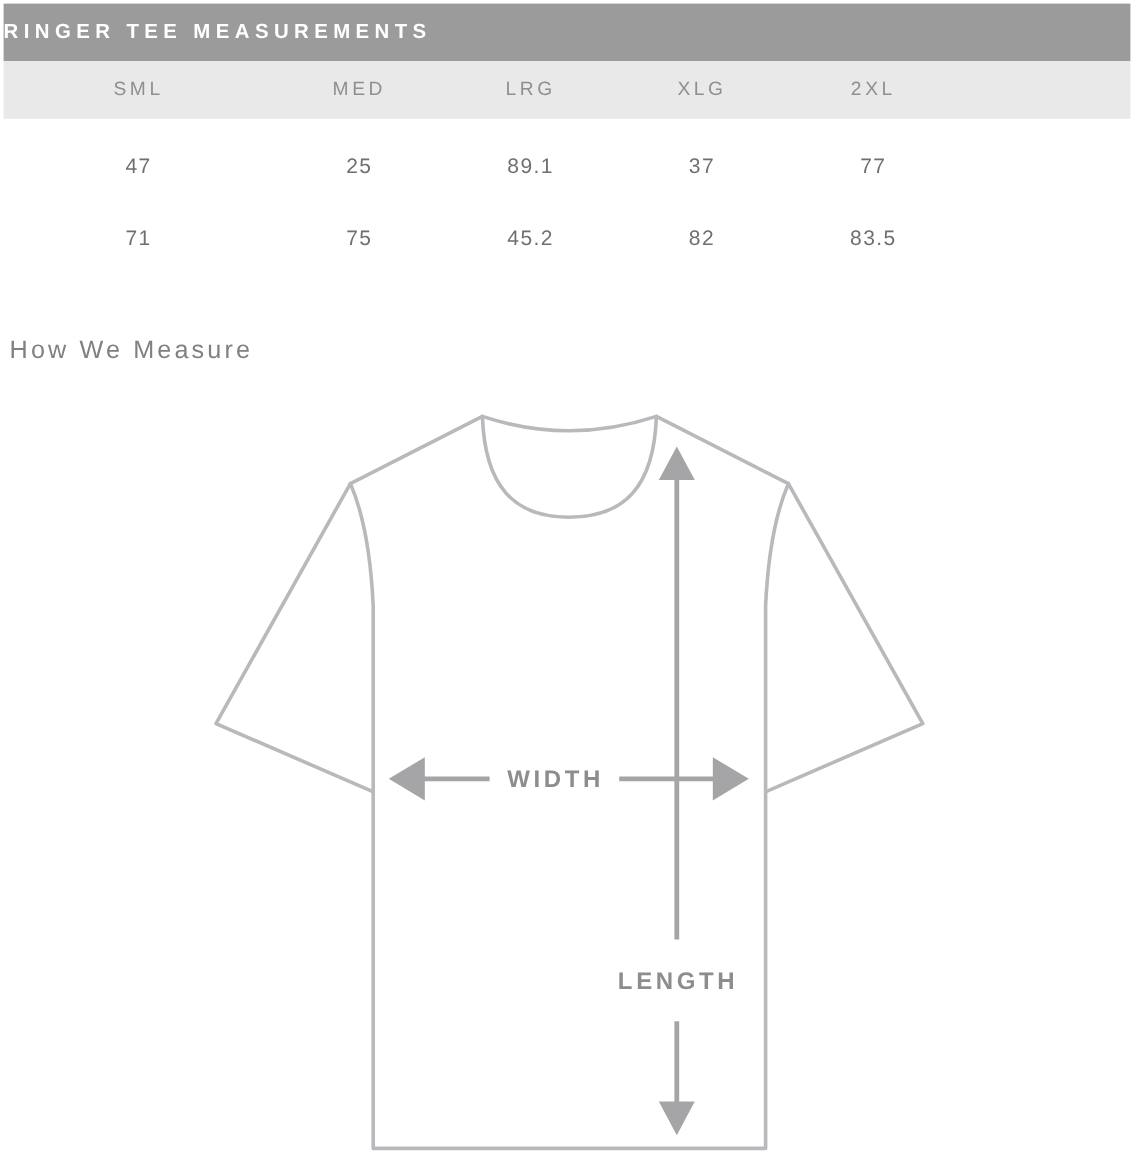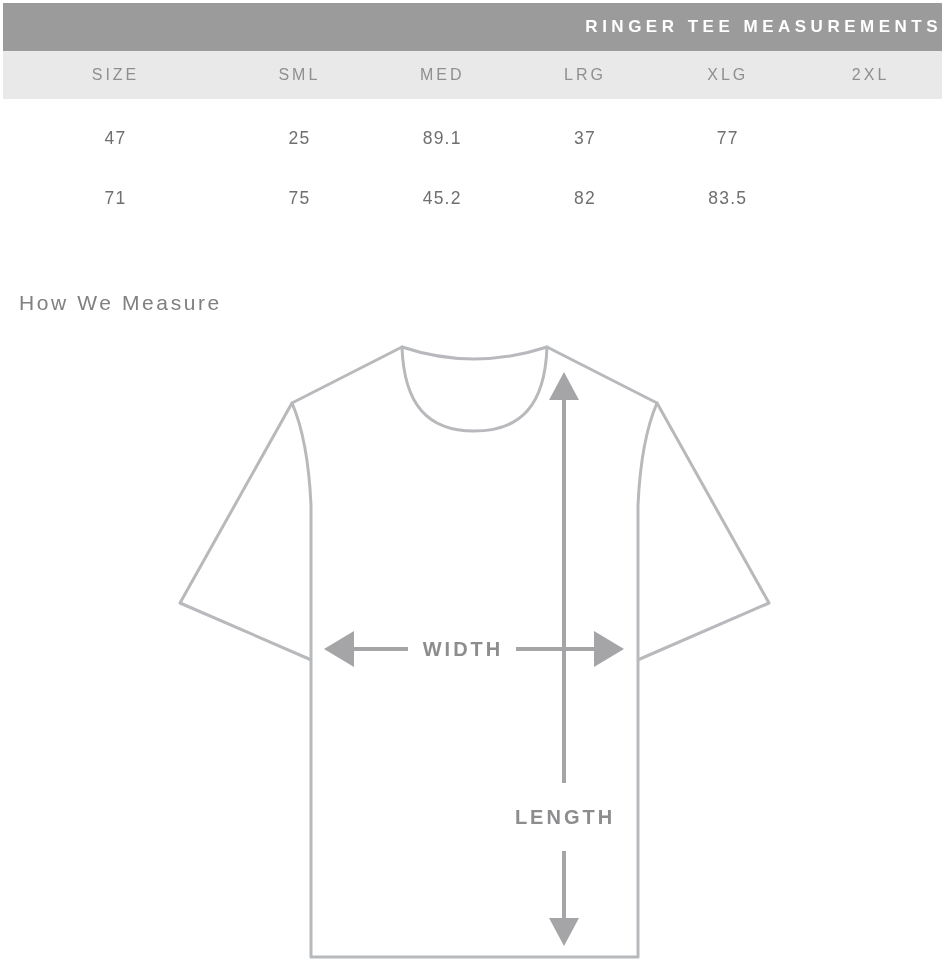--- a/index.html
+++ b/index.html
@@ -1,21 +1,21 @@
 <!DOCTYPE html>
 <html><head>
 <meta charset="utf-8">
 <style>
   html, body { margin: 0; padding: 0; background: #ffffff; }
   body { font-family: "Liberation Sans", sans-serif; }
   .page { position: relative; width: 948px; height: 973px; background: #ffffff; overflow: hidden; }
 
   .title-bar {
     position: absolute; left: 3px; top: 3px; width: 939px; height: 48px;
-    display: flex; align-items: center; justify-content: flex-end;
+    display: flex; align-items: center; justify-content: flex-start;
   }
   .title-bar span {
     color: #ffffff; font-size: 17px; font-weight: bold; letter-spacing: 4.5px;
   }
 
   .header-row {
     position: absolute; left: 3px; top: 51px; width: 939px; height: 48px;
     display: grid; grid-template-columns: 225px repeat(5, 1fr); align-items: center;
   }
   .header-row .cell {
@@ -25,41 +25,40 @@
   .data-rows { position: absolute; left: 3px; top: 108px; width: 939px; }
   .data-row {
     display: grid; grid-template-columns: 225px repeat(5, 1fr);
     height: 60px; align-items: center;
   }
   .data-row .cell {
     text-align: center; font-size: 17.5px; letter-spacing: 1.2px;
   }
 
   .section-heading {
-    position: absolute; left: 8px; top: 280px; margin: 11px;
+    position: absolute; left: 8px; top: 280px; margin: 0;
     font-size: 21px; font-weight: normal; letter-spacing: 2.6px;
   }
 
   .diagram-svg { position: absolute; left: 0; top: 0; }
   .measure-label {
     font-family: "Liberation Sans", sans-serif;
     font-size: 20px; font-weight: bold; letter-spacing: 3px;
   }
 </style>
 </head>
 <body>
 
 <div class="page">
 
   <header class="title-bar" style="background: rgb(155, 155, 155);">
     <span style="color: rgb(255, 255, 255);">RINGER TEE MEASUREMENTS</span>
   </header>
 
   <div class="header-row" style="background: rgb(233, 233, 233); color: rgb(143, 143, 143);">
-    <div class="cell">SIZE</div>
     <div class="cell">SML</div>
     <div class="cell">MED</div>
     <div class="cell">LRG</div>
     <div class="cell">XLG</div>
     <div class="cell">2XL</div>
   </div>
 
   <div class="data-rows" style="color: rgb(111, 111, 111);">
     <div class="data-row">
       <div class="cell">47</div>

